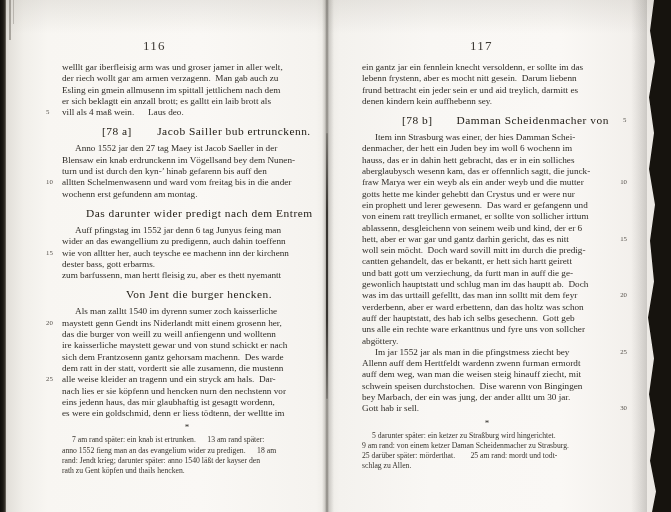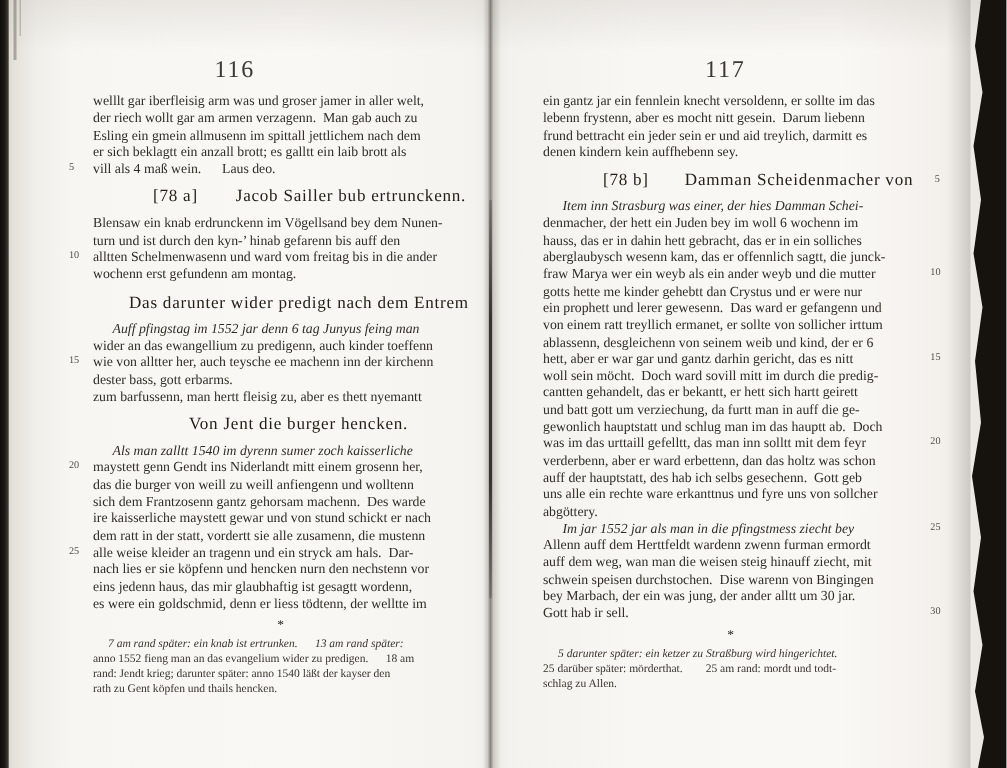--- a/index.html
+++ b/index.html
@@ -24,29 +24,29 @@
       rgba(30,27,23,.8) 70%, rgba(40,37,32,.25));border-radius:2px;}
   .edge-right{position:absolute;right:0;top:0;width:26px;height:100%;background:#16130e;
     clip-path:polygon(9px 0,26px 0,26px 100%,7px 100%,11px 96%,5px 90%,10px 84%,4px 77%,
       9px 70%,3px 62%,9px 55%,5px 47%,10px 40%,4px 33%,9px 26%,4px 19%,10px 12%,5px 6%);}
   .edge-right-shadow{position:absolute;right:24px;top:0;width:16px;height:100%;
     background:linear-gradient(90deg, rgba(25,22,18,0), rgba(25,22,18,.16));}
 
   .page{position:absolute;top:34px;width:250px;}
   .page-left{left:62px;}
   .page-right{left:362px;}
-  .pagenum{position:absolute;top:4px;font-size:16px;letter-spacing:1.2px;color:#3c3833;}
+  .pagenum{position:absolute;top:4px;font-size:13px;letter-spacing:1.2px;color:#3c3833;}
   .page-left .pagenum{left:81px;}
   .page-right .pagenum{left:108px;}
   .body{padding-top:28px;}
 
   .block{position:relative;}
   .line{position:relative;height:11.3px;line-height:11.3px;font-size:9.2px;}
   .ltext{display:block;white-space:pre;overflow:hidden;}
-  .line.indent .ltext{padding-left:13px;font-style:italic;}
+  .line.indent .ltext{padding-left:13px;}
   .mnum{position:absolute;top:2px;font-size:6.8px;line-height:1;color:#55504a;}
   .page-left .mnum{left:-16px;}
   .page-right .mnum{right:-15px;}
 
   .heading{display:flex;align-items:baseline;margin:7px 0 5px;font-size:11.4px;
     line-height:13px;letter-spacing:.5px;color:#242019;}
   .heading .hlabel{flex:none;letter-spacing:.5px;padding-left:40px;}
   .heading .htext{flex:1;text-align:center;white-space:pre;overflow:hidden;padding-left:24px;}
   .heading .mnum{top:3px;}
 
@@ -87,20 +87,23 @@
           <div class="line">
             <span class="ltext">vill als 4 maß wein.  Laus deo.</span>
             <span class="mnum">5</span>
           </div>
         </div>
         <div class="block heading">
           <span class="hlabel">[78 a]</span>
           <span class="htext">Jacob Sailler bub ertrunckenn.</span>
         </div>
         <div class="block para">
+          <div class="line indent">
+            <span class="ltext">Anno 1552 jar den 27 tag Maey ist Jacob Saeller in der</span>
+          </div>
           <div class="line">
             <span class="ltext">Blensaw ein knab erdrunckenn im Vögellsand bey dem Nunen-</span>
           </div>
           <div class="line">
             <span class="ltext">turn und ist durch den kyn-’ hinab gefarenn bis auff den</span>
           </div>
           <div class="line">
             <span class="ltext">alltten Schelmenwasenn und ward vom freitag bis in die ander</span>
             <span class="mnum">10</span>
           </div>
@@ -109,21 +112,21 @@
           </div>
         </div>
         <div class="block heading">
           <span class="htext">Das darunter wider predigt nach dem Entrem.</span>
         </div>
         <div class="block para">
           <div class="line indent">
             <span class="ltext">Auff pfingstag im 1552 jar denn 6 tag Junyus feing man</span>
           </div>
           <div class="line">
-            <span class="ltext">wider an das ewangellium zu predigenn, auch kinder toeffenn</span>
+            <span class="ltext">wider an das ewangellium zu predigenn, auch dahin toeffenn</span>
           </div>
           <div class="line">
             <span class="ltext">wie von alltter her, auch teysche ee machenn inn der kirchenn</span>
             <span class="mnum">15</span>
           </div>
           <div class="line">
             <span class="ltext">dester bass, gott erbarms.</span>
           </div>
           <div class="line">
             <span class="ltext">zum barfussenn, man hertt fleisig zu, aber es thett nyemantt</span>
@@ -137,24 +140,24 @@
             <span class="ltext">Als man zalltt 1540 im dyrenn sumer zoch kaisserliche</span>
           </div>
           <div class="line">
             <span class="ltext">maystett genn Gendt ins Niderlandt mitt einem grosenn her,</span>
             <span class="mnum">20</span>
           </div>
           <div class="line">
             <span class="ltext">das die burger von weill zu weill anfiengenn und wolltenn</span>
           </div>
           <div class="line">
+            <span class="ltext">ire kaisserliche maystett gewar und von stund schickt er nach</span>
+          </div>
+          <div class="line">
             <span class="ltext">sich dem Frantzosenn gantz gehorsam machenn.  Des warde</span>
-          </div>
-          <div class="line">
-            <span class="ltext">ire kaisserliche maystett gewar und von stund schickt er nach</span>
           </div>
           <div class="line">
             <span class="ltext">dem ratt in der statt, vordertt sie alle zusamenn, die mustenn</span>
           </div>
           <div class="line">
             <span class="ltext">alle weise kleider an tragenn und ein stryck am hals.  Dar-</span>
             <span class="mnum">25</span>
           </div>
           <div class="line">
             <span class="ltext">nach lies er sie köpfenn und hencken nurn den nechstenn vor</span>
@@ -289,20 +292,23 @@
             <span class="ltext">Gott hab ir sell.</span>
             <span class="mnum">30</span>
           </div>
         </div>
         <div class="block separator">*</div>
         <div class="block footnote">
           <div class="line indent">
             <span class="ltext">5 darunter später: ein ketzer zu Straßburg wird hingerichtet.</span>
           </div>
           <div class="line">
+            <span class="ltext">9 am rand: von einem ketzer Daman Scheidenmacher zu Strasburg.</span>
+          </div>
+          <div class="line">
             <span class="ltext">25 darüber später: mörderthat.  25 am rand: mordt und todt-</span>
           </div>
           <div class="line">
             <span class="ltext">schlag zu Allen.</span>
           </div>
         </div>
       </div>
   </div>
 </div>
 

